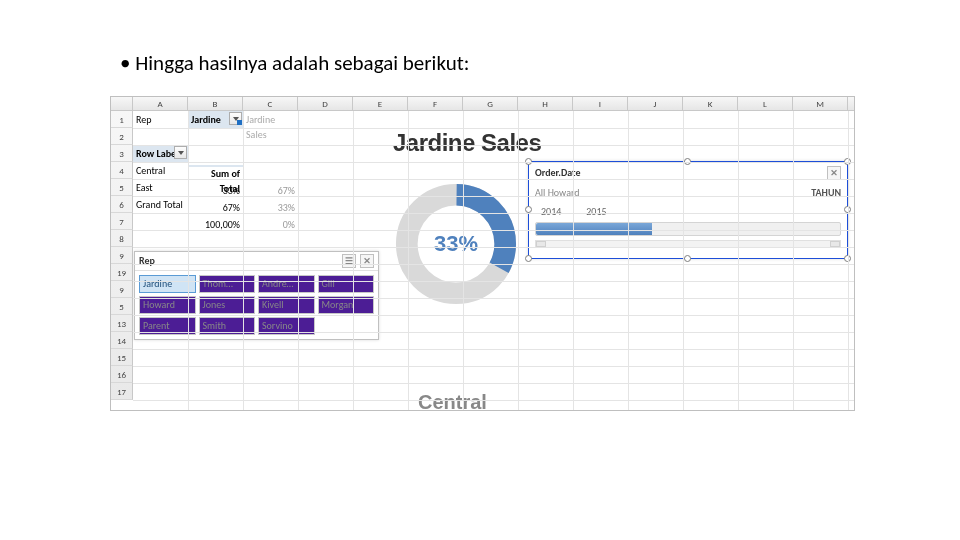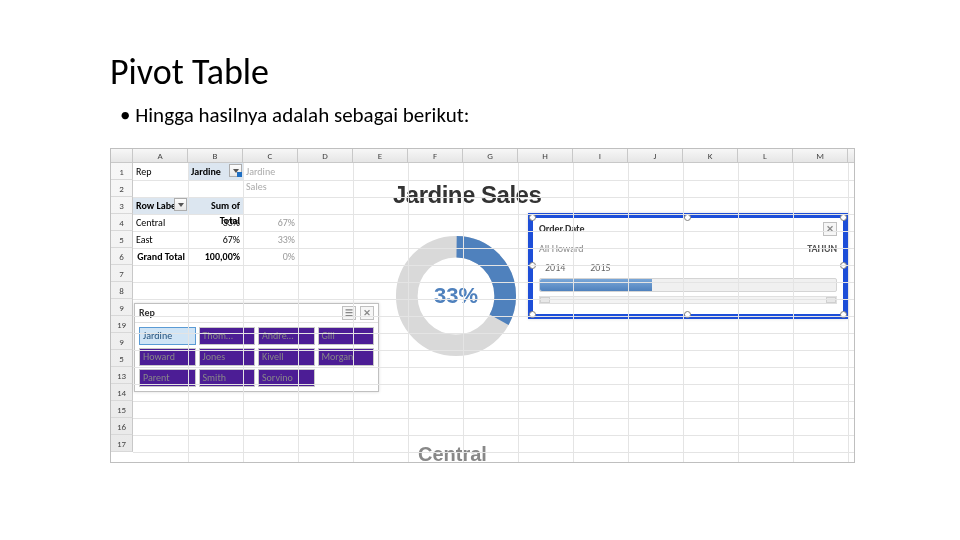--- a/index.html
+++ b/index.html
@@ -95,22 +95,22 @@
     font-size: 10px;
   }
   .pivot-row { display: flex; height: 17px; }
   .pcell {
     width: 55px;
     padding: 1px 3px;
     line-height: 15px;
     color: #000;
   }
   .pcell.hdr { background:#dce6f0; font-weight: bold; position: relative; }
-  .pcell.rt { text-align: right; }
-  .pcell.gt { font-weight: bold; text-align: right; }
+  .pcell.rt { text-align: right; margin-top: 20px; }
+  .pcell.gt { font-weight: normal; }
   .dd-arrow {
     position: absolute;
     right: 1px; top: 1px;
     width: 13px; height: 13px;
     border: 1px solid #adadad;
     background: linear-gradient(#fdfdfd,#e8e8e8);
   }
   .dd-arrow::after {
     content: "";
     position: absolute;
@@ -210,21 +210,21 @@
     font-weight: 900;
     font-size: 20px;
     color: #888;
   }
   
   .timeline {
     position: absolute;
     right: 6px; top: 50px;
     width: 320px;
     background: #fff;
-    border: 5px solid #1d4ed8;
+    border: 1px solid #1d4ed8;
     box-shadow: 0 0 3px rgba(0,0,0,.15);
     font-size: 10px;
     padding: 4px 6px 10px 6px;
   }
   .tl-hdr {
     display: flex;
     justify-content: space-between;
     font-weight: bold;
     color: #333;
     padding-bottom: 2px;
@@ -279,21 +279,20 @@
     width: 7px; height: 7px;
     border: 1px solid #7f7f7f;
     background: #fff;
     border-radius: 50%;
   }
 </style>
 </head>
 <body>
 
 <div class="slide">
-  <h1 class="title">Pivot Table</h1>
   <p class="bullet">• Hingga hasilnya adalah sebagai berikut:</p>
 
   <div class="sheet">
 
     <div class="colhdr-row">
       <div class="rowhdr-corner"></div>
       <div id="colhdrs" style="display:flex;">
           <div class="colhdr">A</div>
           <div class="colhdr">B</div>
           <div class="colhdr">C</div>

